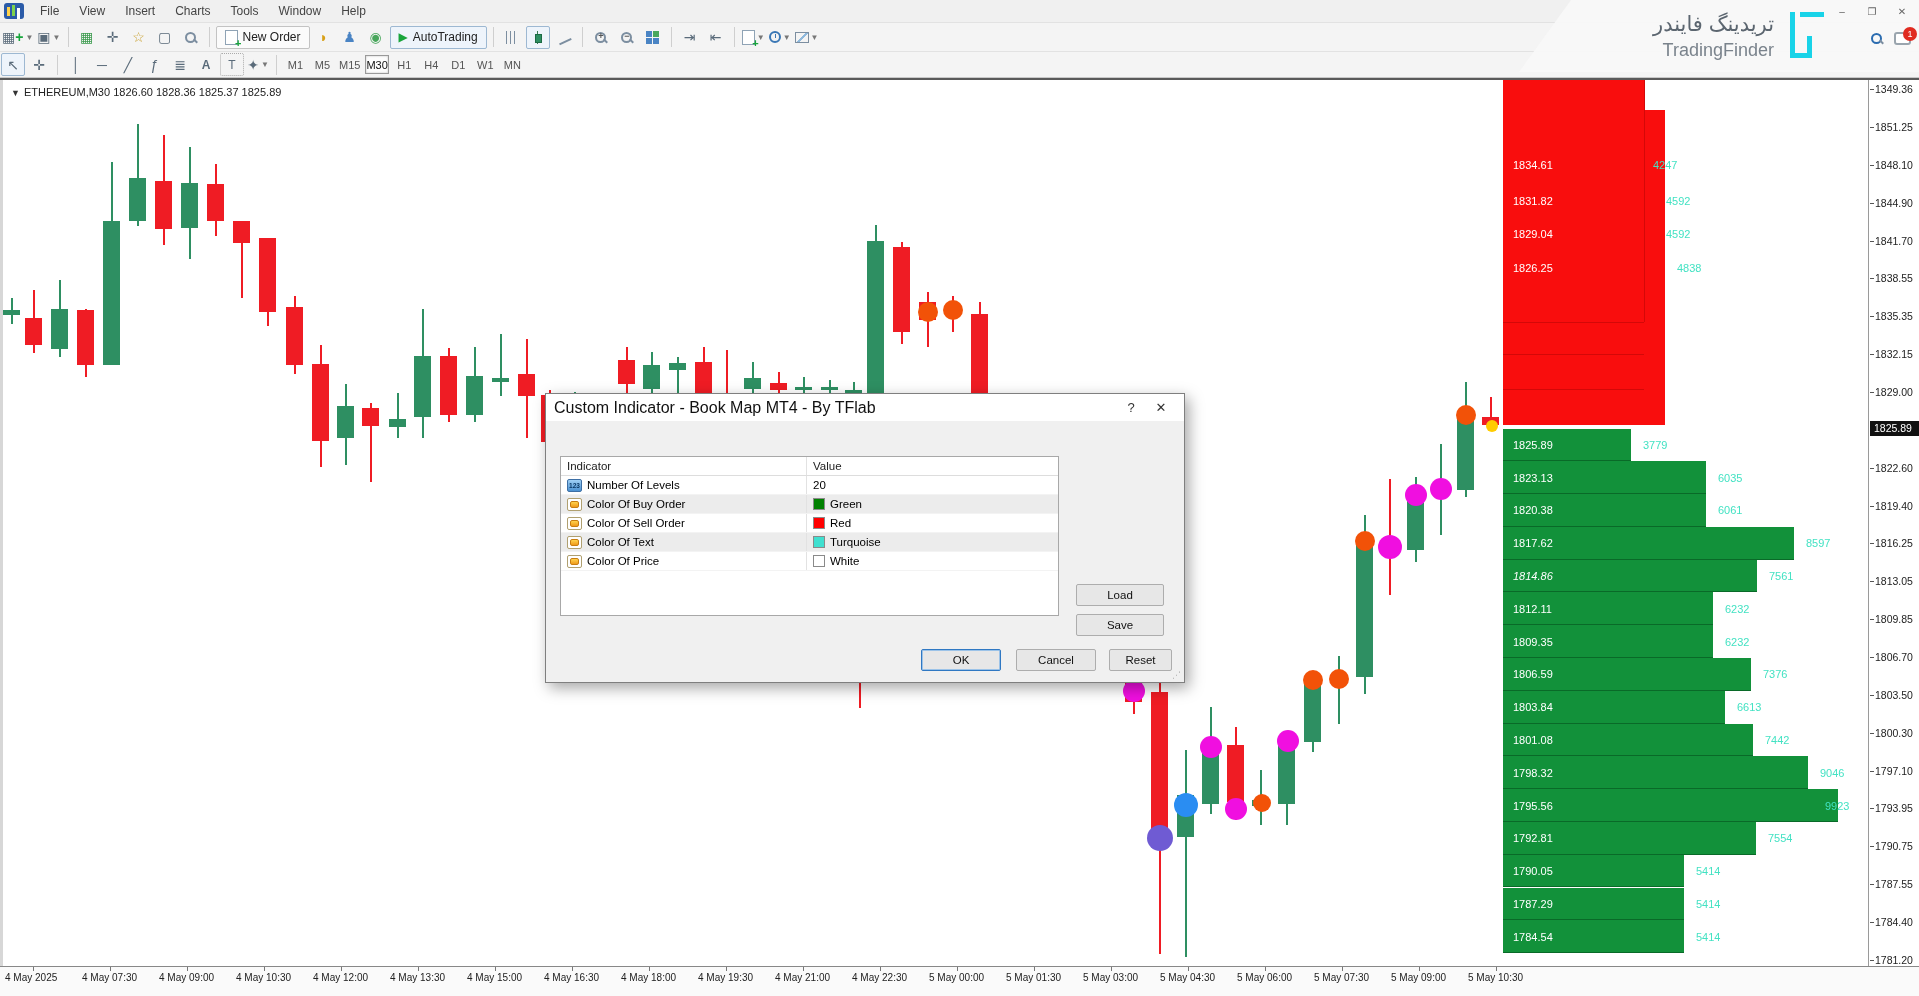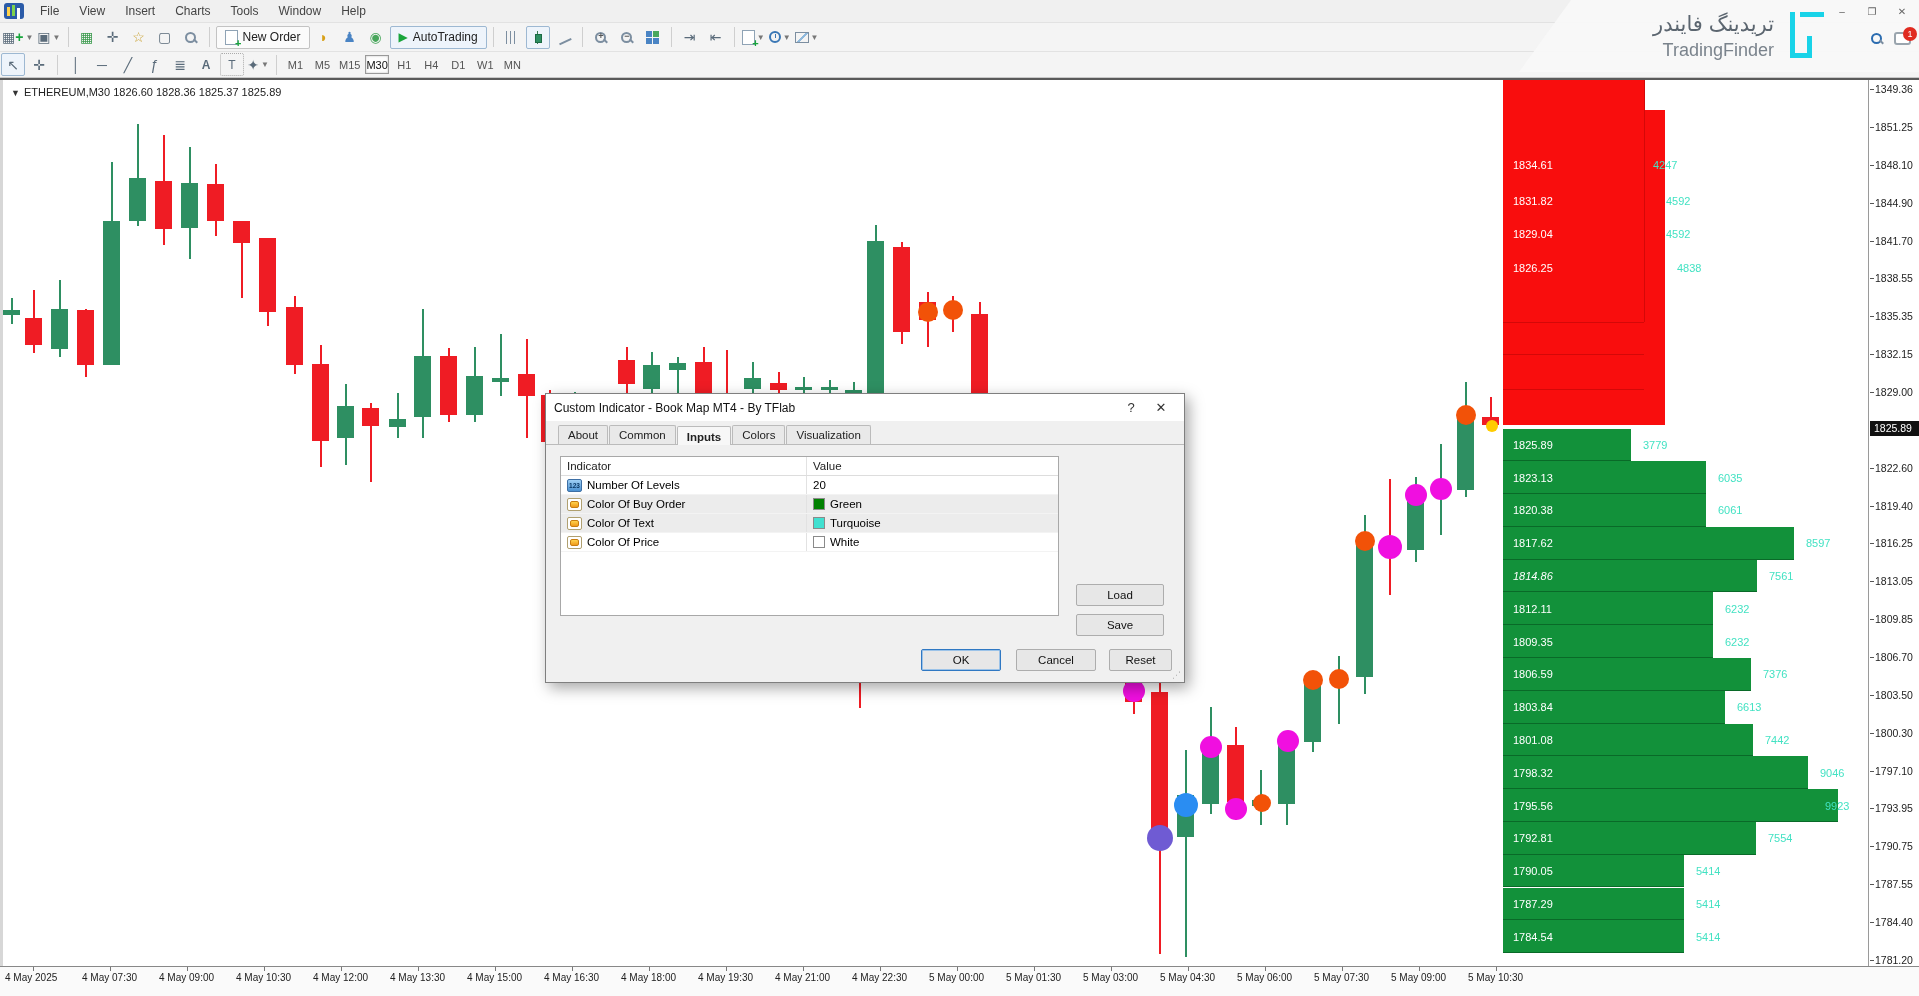--- a/index.html
+++ b/index.html
@@ -88,21 +88,21 @@
   
   #time-axis { position:absolute; left:0; top:966px; width:1919px; height:30px; background:#fafafa;
                border-top:1px solid #888; }
   .ta-label { position:absolute; top:5px; font-size:10px; color:#222; white-space:nowrap; }
   .ta-tick { position:absolute; top:0; width:1px; height:4px; background:#777; }
 
   
   #dialog { position:absolute; left:545px; top:393px; width:640px; height:290px; background:#f0f0f0;
             border:1px solid #7f7f7f; box-shadow:4px 5px 14px rgba(0,0,0,.35); z-index:10; font-size:11.5px; }
   #dlg-titlebar { height:27px; background:#fff; display:flex; align-items:center; padding:0 8px; }
-  #dlg-title { flex:1; color:#111; font-size:12px; }
+  #dlg-title { flex:1; color:#111; font-size:16px; }
   .dlg-tbtn { width:30px; text-align:center; color:#333; font-size:13px; }
   #dlg-tabs { display:flex; padding:4px 12px 0 12px; border-bottom:1px solid #bbb; height:24px; }
   .dlg-tab { padding:3px 9px 2px 9px; margin-right:1px; border:1px solid #bbb; border-bottom:none;
              background:#e9e9e9; color:#222; border-radius:2px 2px 0 0; font-size:11.5px; }
   .dlg-tab.active { background:#f7f7f7; position:relative; top:1px; padding-top:4px; font-weight:bold; }
   #dlg-table { position:absolute; left:14px; top:62px; width:499px; height:160px; background:#fff;
                border:1px solid #a8a8a8; overflow:hidden; }
   .trow { display:flex; height:19px; align-items:center; border-bottom:1px solid #f3f3f3; }
   .trow.head { border-bottom:1px solid #ddd; color:#222; }
   .trow.alt { background:#ececec; }
@@ -557,27 +557,20 @@
       <div class="ta-label" style="left: 1468px;">5 May 10:30</div>
       <div class="ta-tick" style="left: 1496px;"></div>
     </div>
 
   <div id="dialog">
     <div id="dlg-titlebar">
       <span id="dlg-title">Custom Indicator - Book Map MT4 - By TFlab</span>
       <span class="dlg-tbtn">?</span>
       <span class="dlg-tbtn">✕</span>
     </div>
-    <div id="dlg-tabs">
-        <div class="dlg-tab">About</div>
-        <div class="dlg-tab">Common</div>
-        <div class="dlg-tab active">Inputs</div>
-        <div class="dlg-tab">Colors</div>
-        <div class="dlg-tab">Visualization</div>
-      </div>
     <div id="dlg-table">
         <div class="trow head">
           <div class="tc-var">Indicator</div>
           <div class="tc-val">Value</div>
         </div>
         <div class="trow">
           <div class="tc-var">
             <span class="row-ico num">123</span>
             <span>Number Of Levels</span>
           </div>
@@ -586,20 +579,30 @@
           </div>
         </div>
         <div class="trow alt">
           <div class="tc-var">
             <span class="row-ico col"></span>
             <span>Color Of Buy Order</span>
           </div>
           <div class="tc-val">
             <span class="swatch" style="background: rgb(0, 128, 0);"></span>
             <span>Green</span>
+          </div>
+        </div>
+        <div class="trow">
+          <div class="tc-var">
+            <span class="row-ico col"></span>
+            <span>Color Of Sell Order</span>
+          </div>
+          <div class="tc-val">
+            <span class="swatch" style="background: rgb(255, 0, 0);"></span>
+            <span>Red</span>
           </div>
         </div>
         <div class="trow alt">
           <div class="tc-var">
             <span class="row-ico col"></span>
             <span>Color Of Text</span>
           </div>
           <div class="tc-val">
             <span class="swatch" style="background: rgb(64, 224, 208);"></span>
             <span>Turquoise</span>

